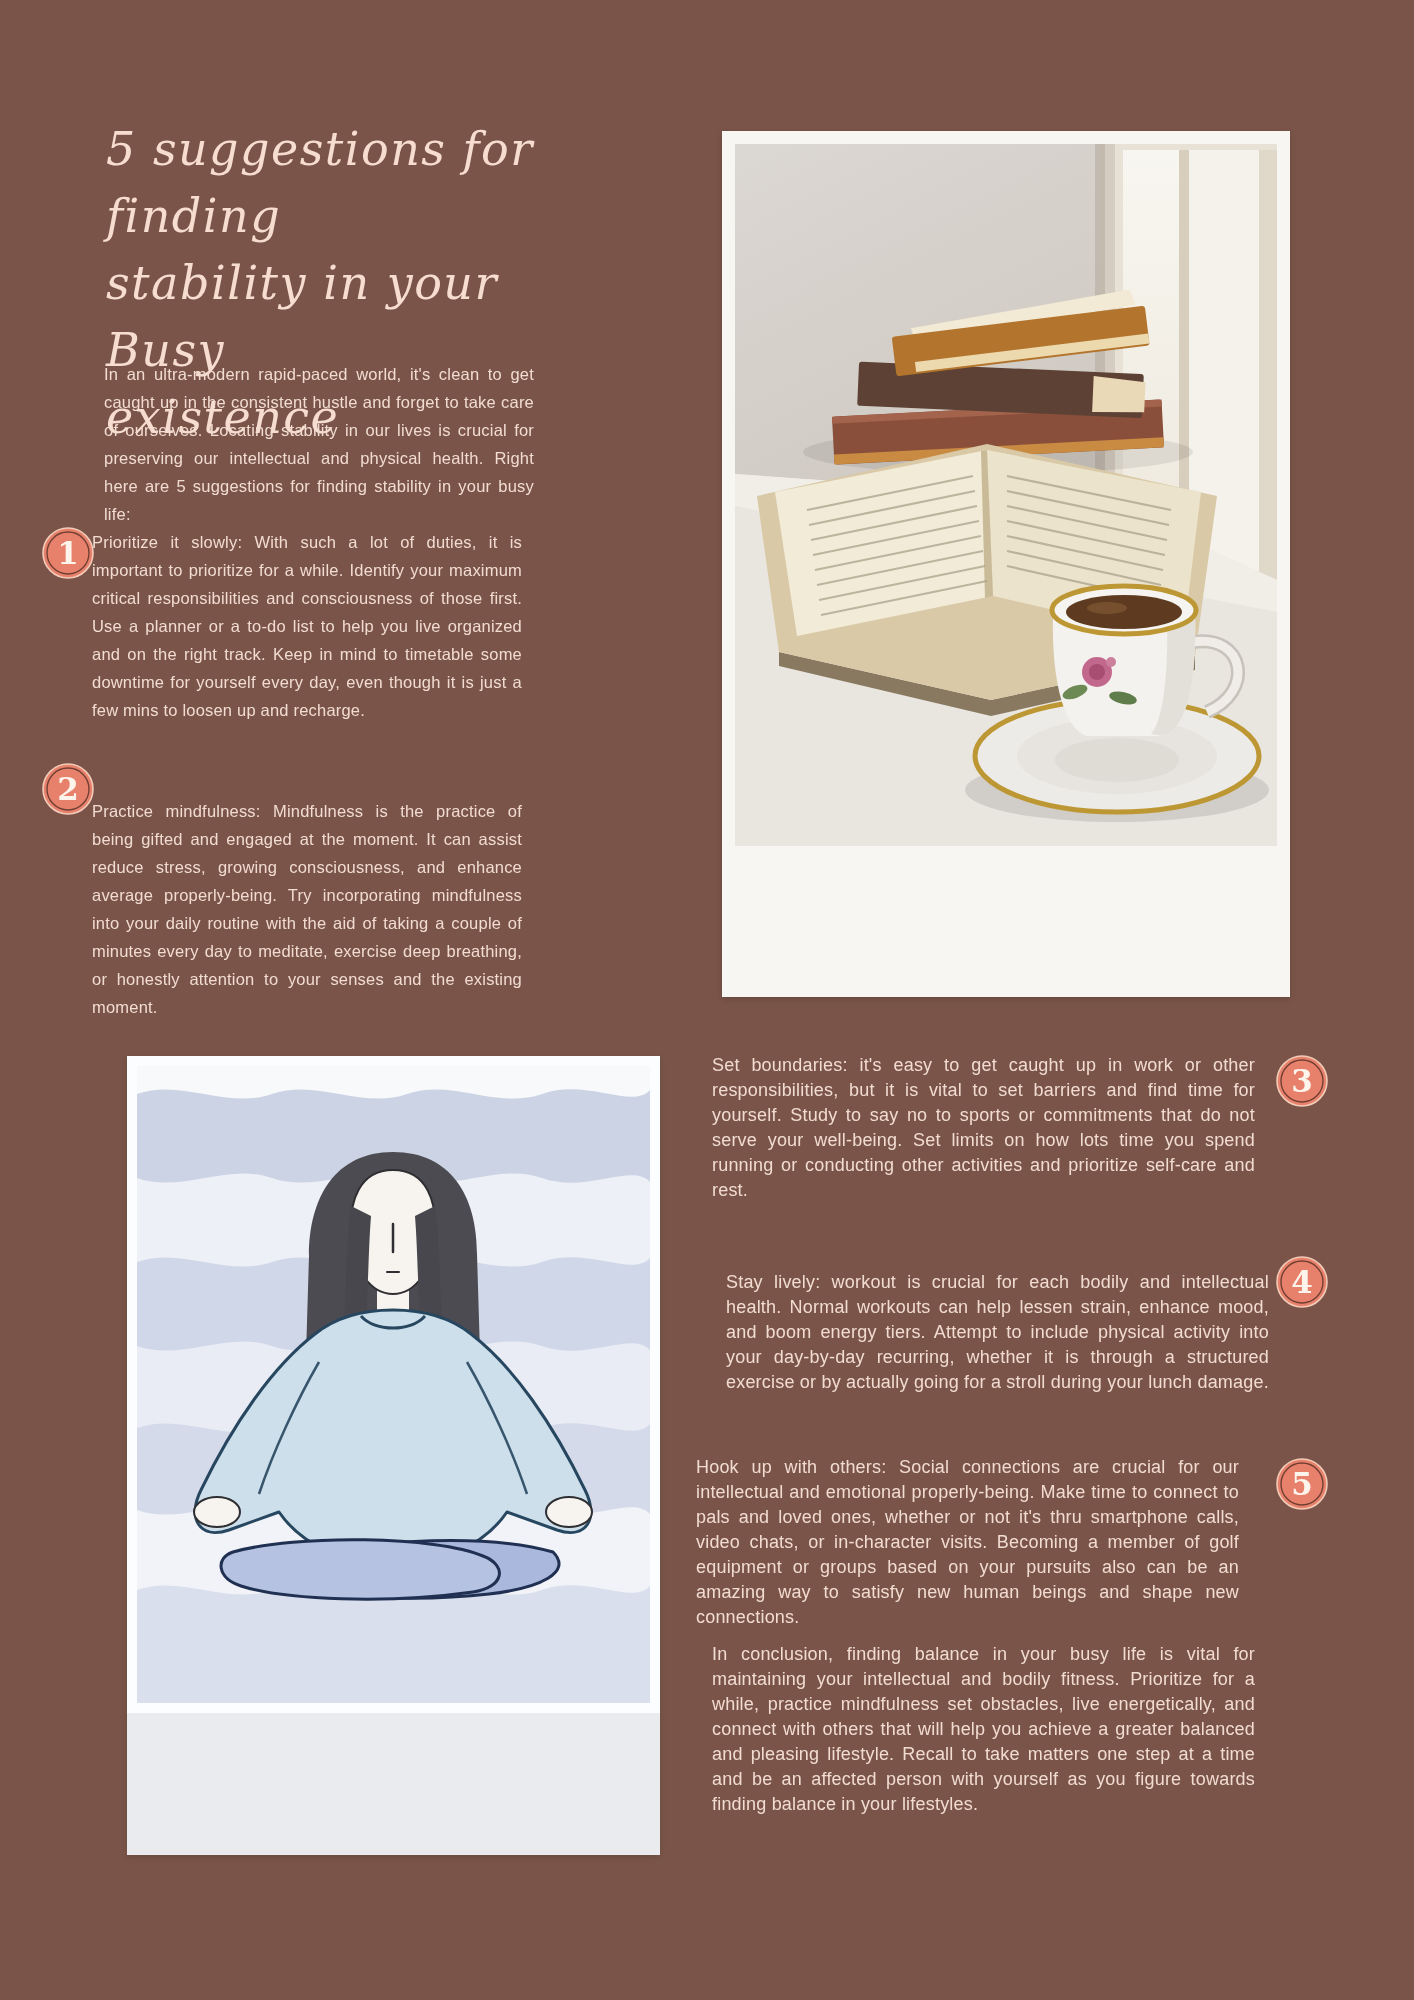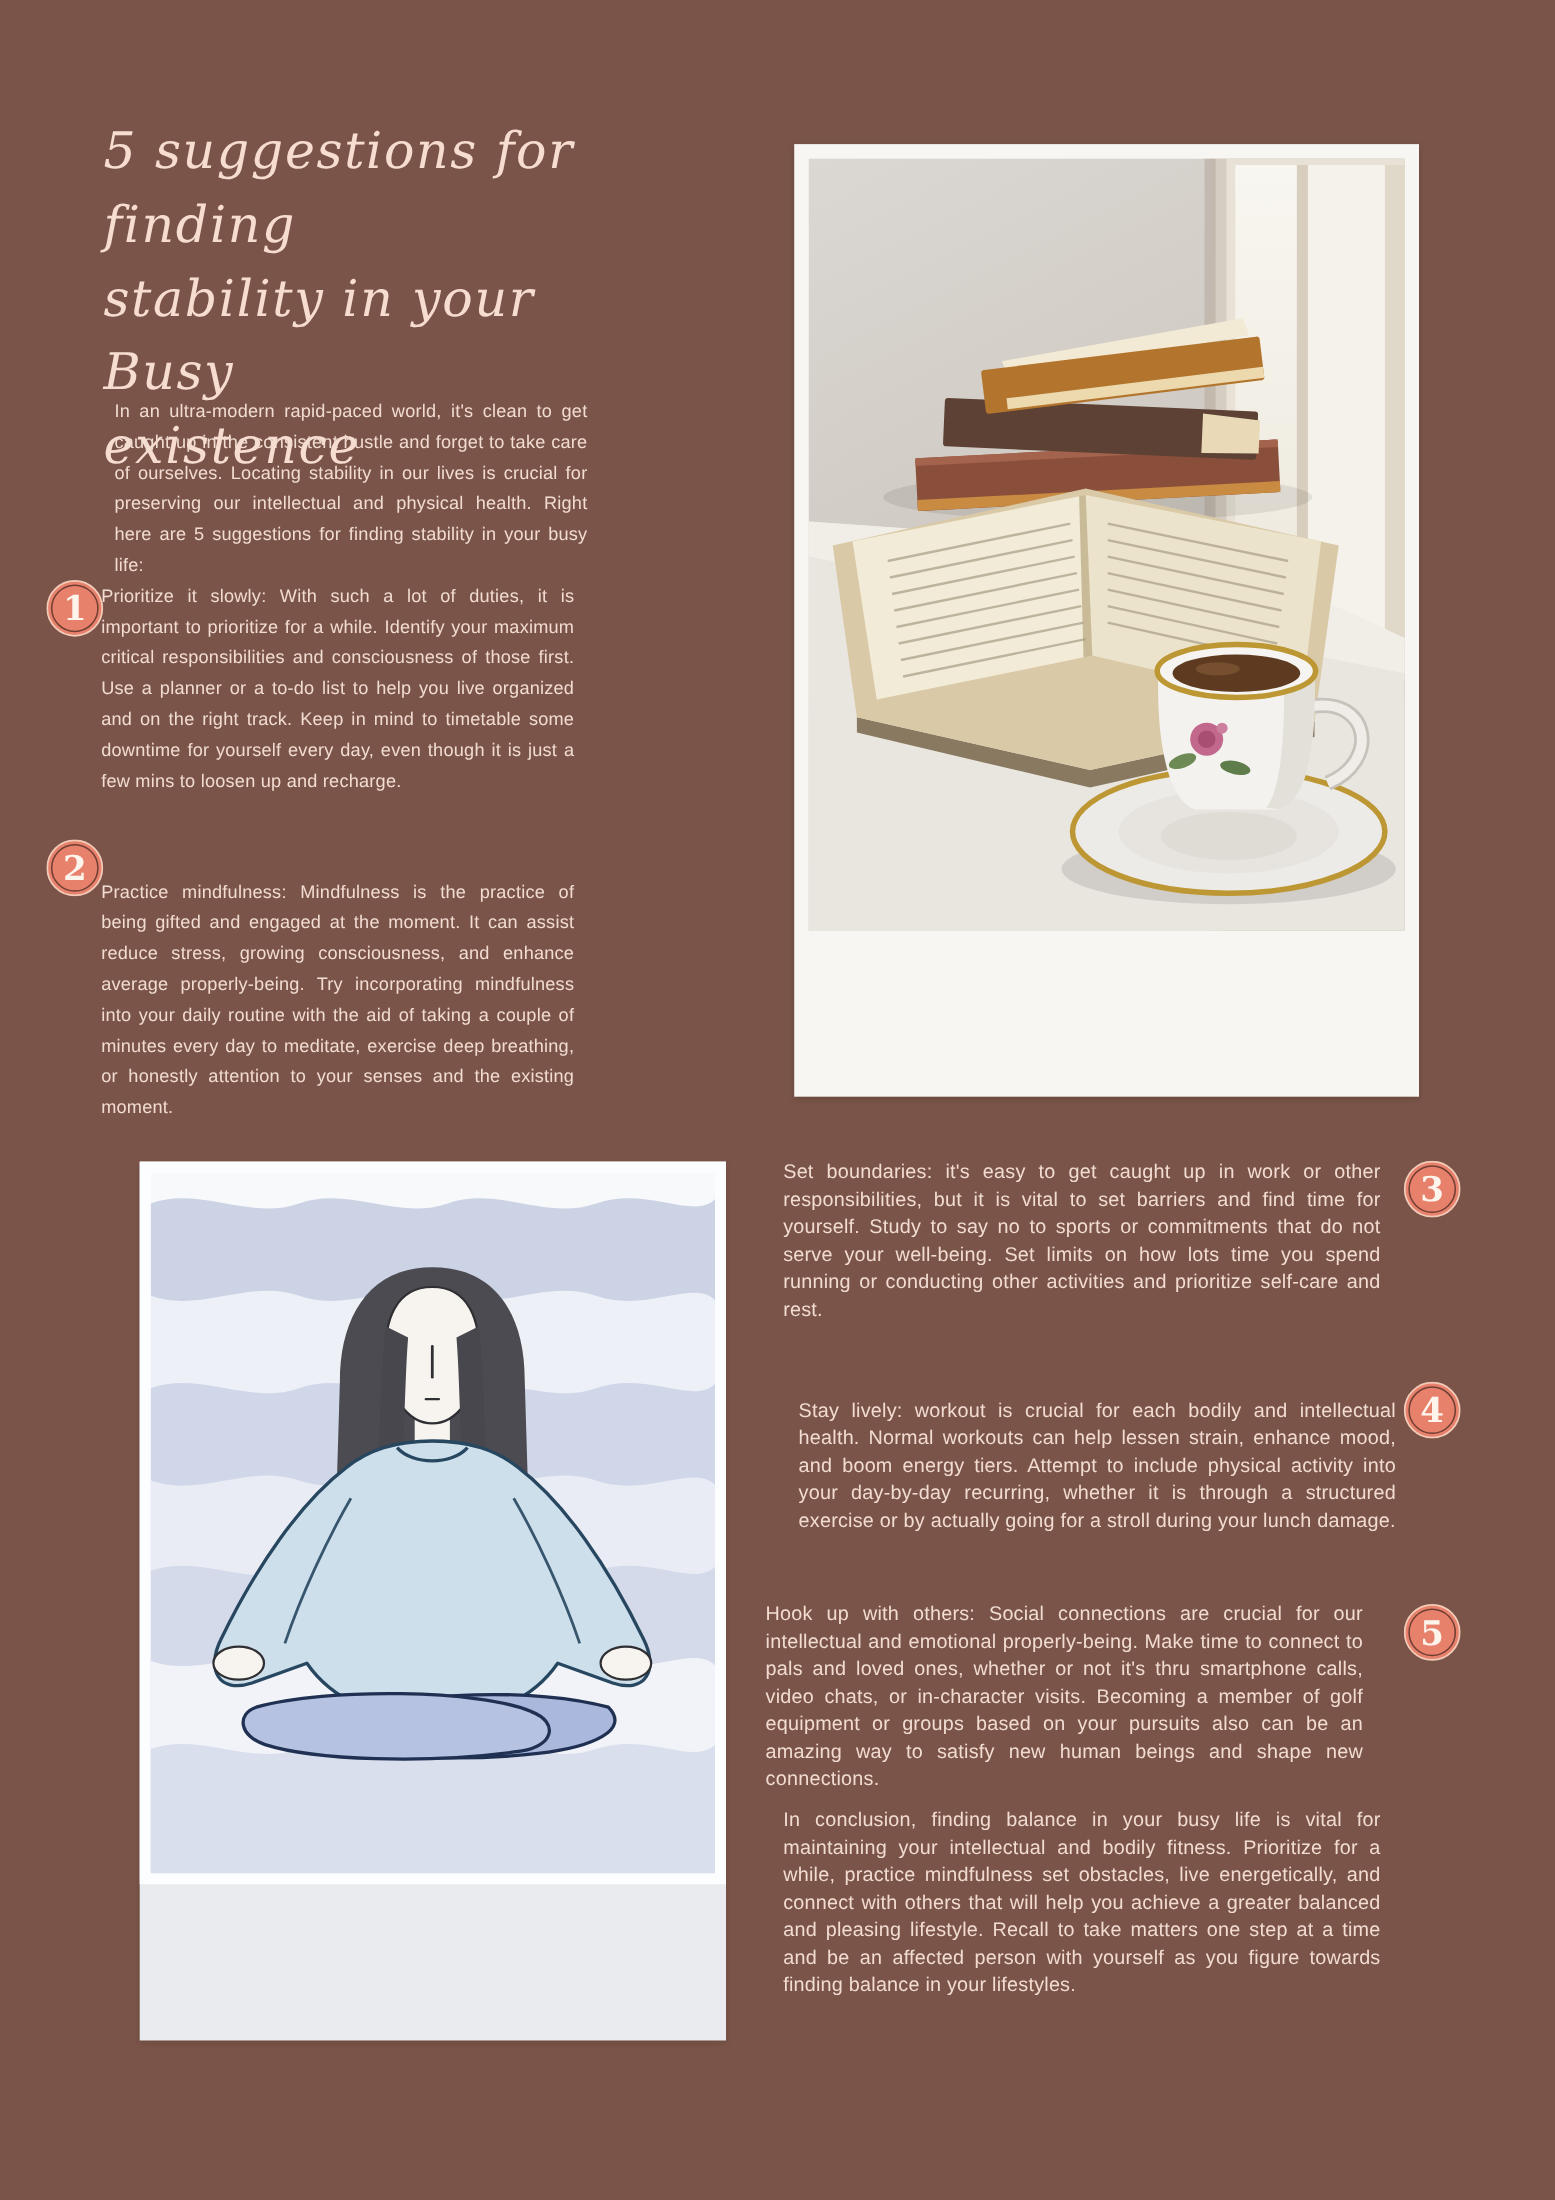--- a/index.html
+++ b/index.html
@@ -54,21 +54,21 @@
     position:absolute; left:0; top:0; width:533px; height:657px;
     background:#fcfdfe; box-sizing:border-box; padding:10px;
   }
   .art-wrap svg { width:513px; height:637px; display:block; }
 </style>
 </head>
 <body>
 
 <div class="page">
 
-  <h1 class="article-title" style="margin:4px; font-weight:500;">
+  <h1 class="article-title" style="margin:16px; font-weight:500;">
     <span>5 suggestions for finding</span>
     <span>stability in your Busy</span>
     <span>existence</span>
   </h1>
 
   <p class="body-text intro" style="margin:12px;">In an ultra-modern rapid-paced world, it's clean to get caught up in the consistent hustle and forget to take care of ourselves. Locating stability in our lives is crucial for preserving our intellectual and physical health. Right here are 5 suggestions for finding stability in your busy life:</p>
 
   <p class="body-text tip1-text" style="margin:0;">Prioritize it slowly: With such a lot of duties, it is important to prioritize for a while. Identify your maximum critical responsibilities and consciousness of those first. Use a planner or a to-do list to help you live organized and on the right track. Keep in mind to timetable some downtime for yourself every day, even though it is just a few mins to loosen up and recharge.</p>
   <p class="body-text tip2-text" style="margin:0;">Practice mindfulness: Mindfulness is the practice of being gifted and engaged at the moment. It can assist reduce stress, growing consciousness, and enhance average properly-being. Try incorporating mindfulness into your daily routine with the aid of taking a couple of minutes every day to meditate, exercise deep breathing, or honestly attention to your senses and the existing moment.</p>
   <p class="body-text body-text-lg tip3-text" style="margin:0;">Set boundaries: it's easy to get caught up in work or other responsibilities, but it is vital to set barriers and find time for yourself. Study to say no to sports or commitments that do not serve your well-being. Set limits on how lots time you spend running or conducting other activities and prioritize self-care and rest.</p>

